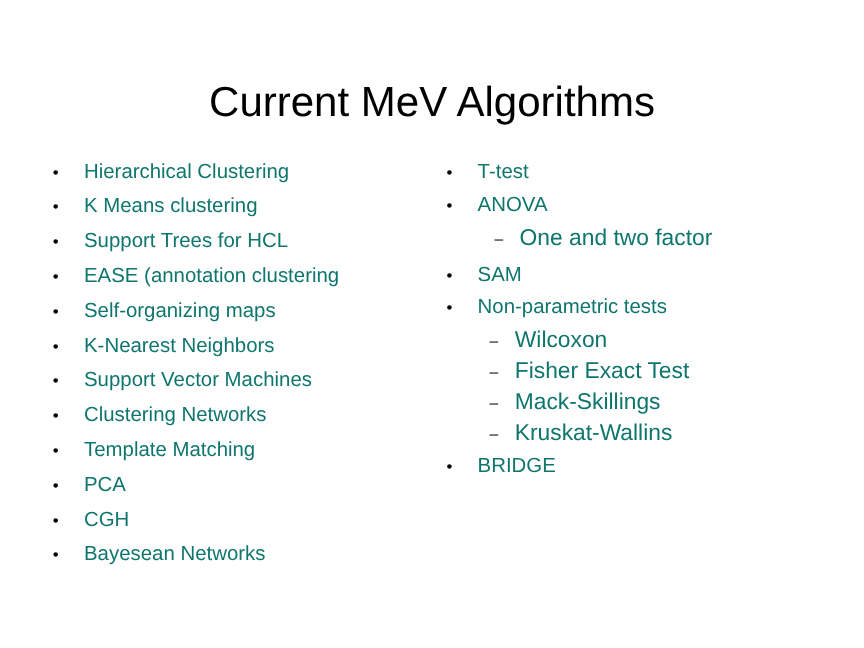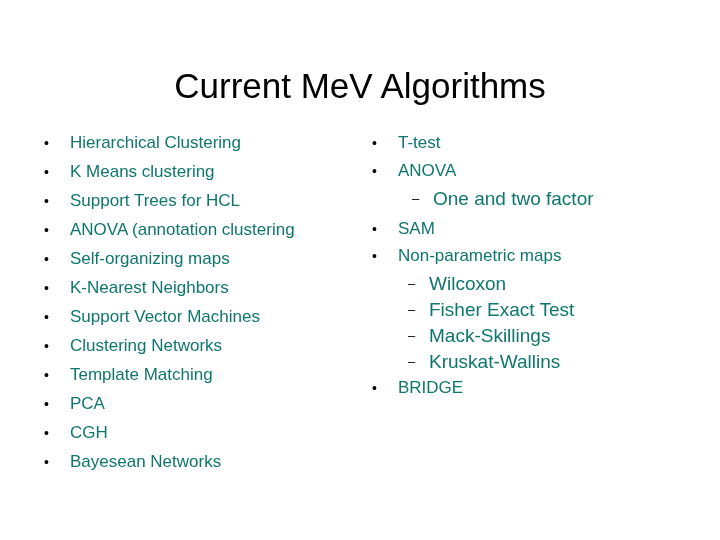--- a/index.html
+++ b/index.html
@@ -121,21 +121,21 @@
       <span class="label">K Means clustering</span>
     </div>
 
     <div class="bullet-row level1" style="left:44px; top:191px;">
       <span class="marker">•</span>
       <span class="label">Support Trees for HCL</span>
     </div>
 
     <div class="bullet-row level1" style="left:44px; top:220px;">
       <span class="marker">•</span>
-      <span class="label">ANOVA (annotation clustering</span>
+      <span class="label">EASE (annotation clustering</span>
     </div>
 
     <div class="bullet-row level1" style="left:44px; top:249px;">
       <span class="marker">•</span>
       <span class="label">Self-organizing maps</span>
     </div>
 
     <div class="bullet-row level1" style="left:44px; top:278px;">
       <span class="marker">•</span>
       <span class="label">K-Nearest Neighbors</span>
@@ -190,21 +190,21 @@
       <span class="label">One and two factor</span>
     </div>
 
     <div class="bullet-row level1" style="left:17px; top:219px;">
       <span class="marker">•</span>
       <span class="label">SAM</span>
     </div>
 
     <div class="bullet-row level1" style="left:17px; top:246px;">
       <span class="marker">•</span>
-      <span class="label">Non-parametric maps</span>
+      <span class="label">Non-parametric tests</span>
     </div>
 
     <div class="bullet-row level2" style="left:53px; top:275px;">
       <span class="marker">–</span>
       <span class="label">Wilcoxon</span>
     </div>
 
     <div class="bullet-row level2" style="left:53px; top:301px;">
       <span class="marker">–</span>
       <span class="label">Fisher Exact Test</span>

